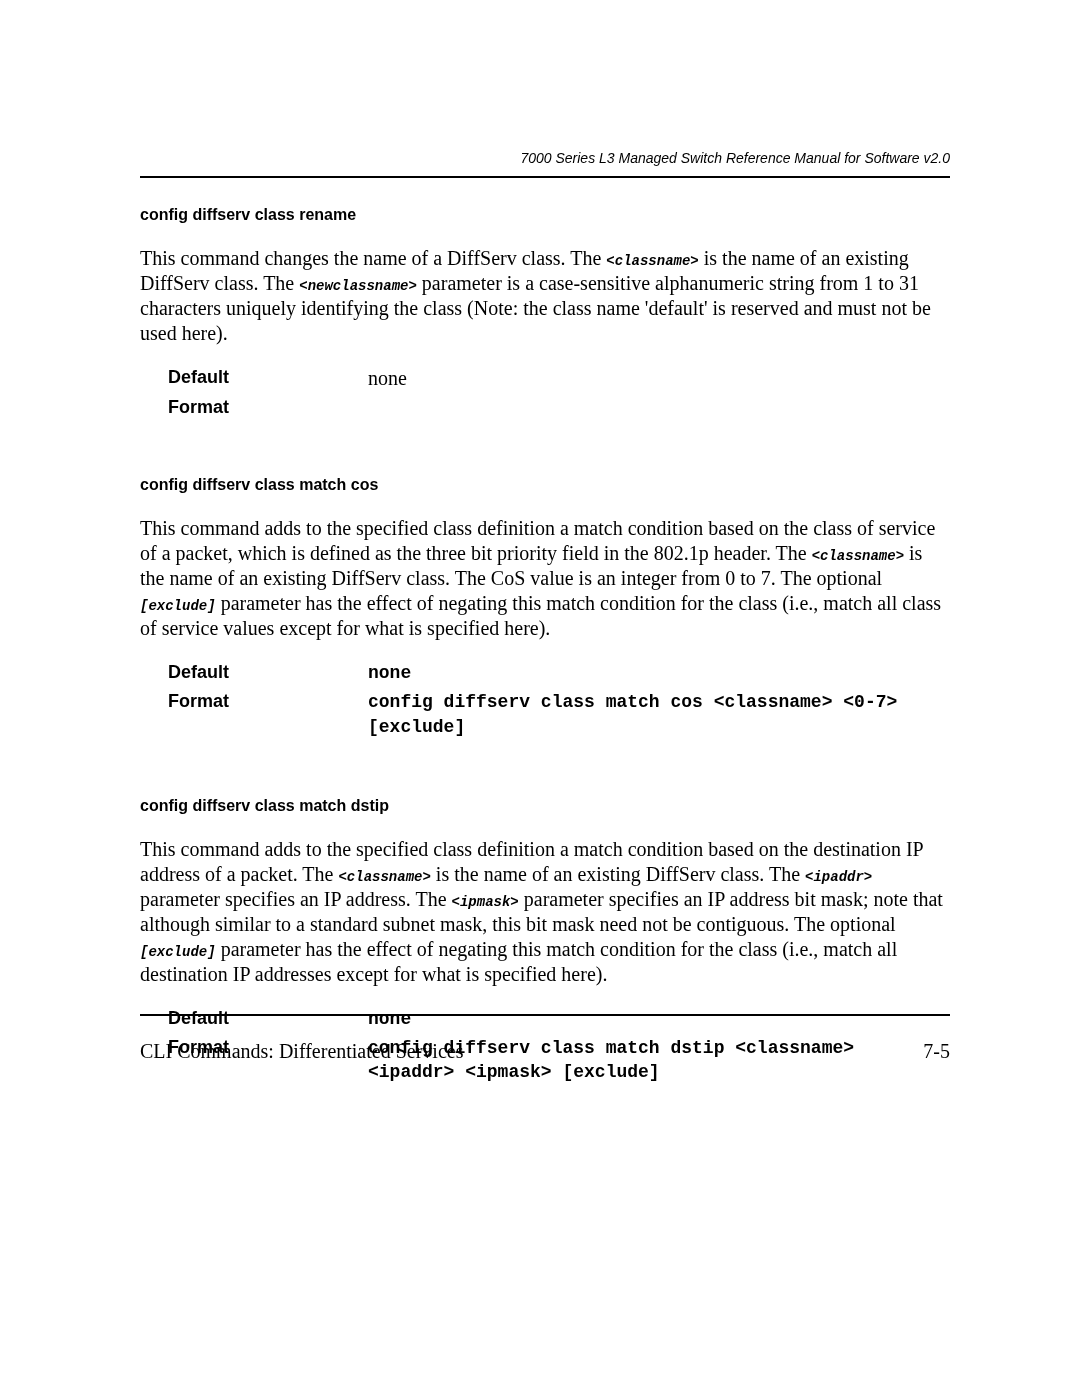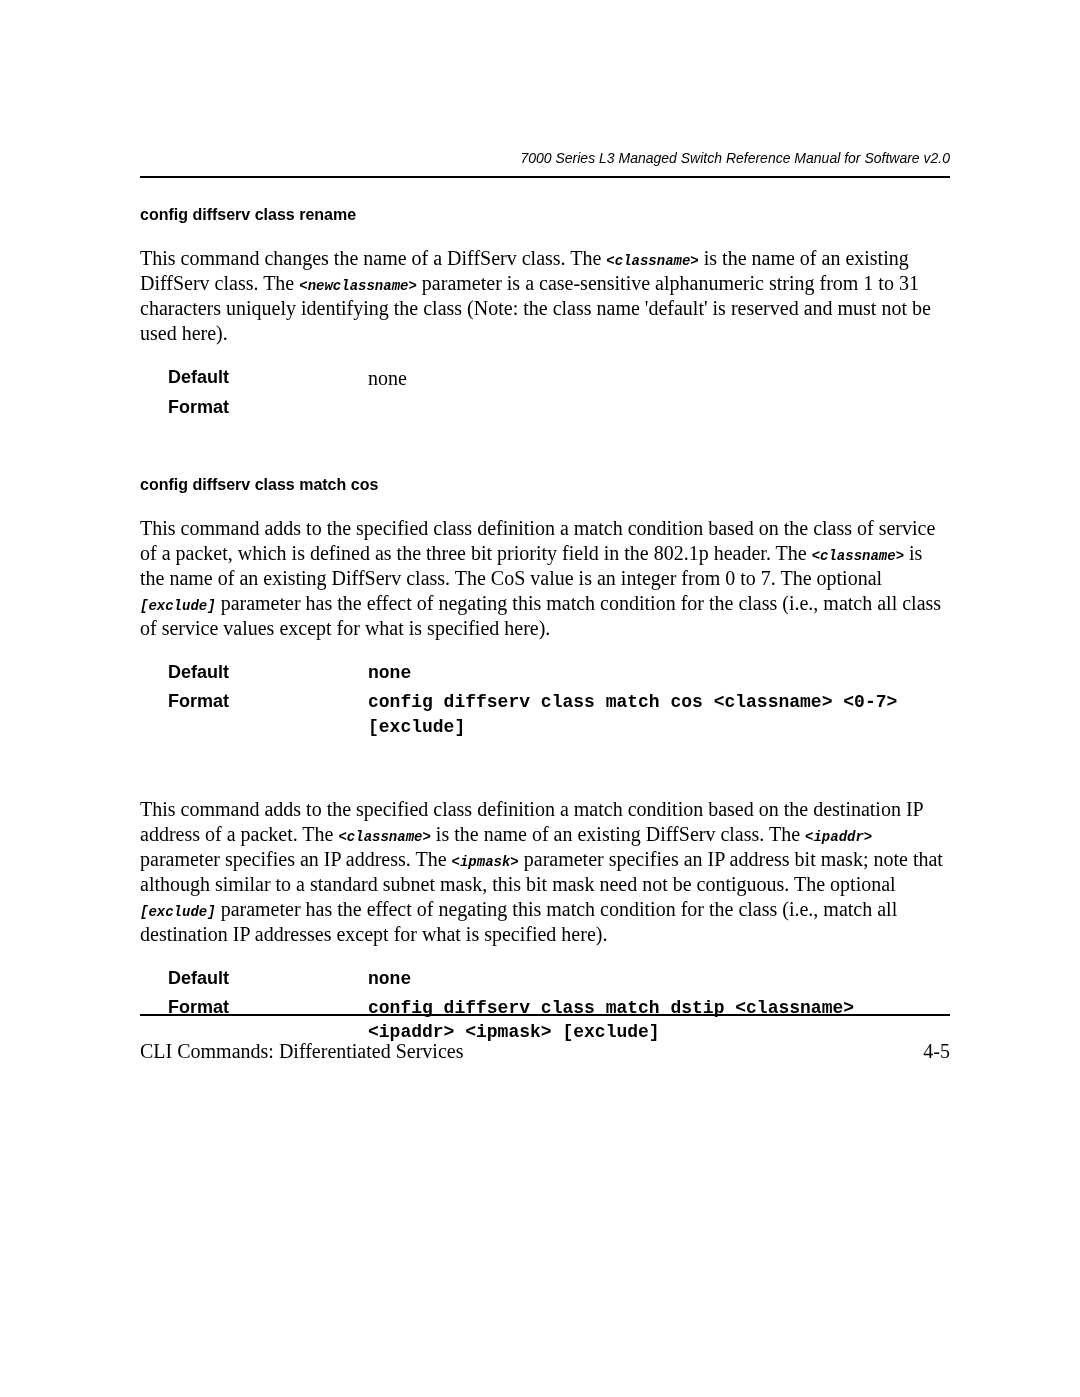--- a/index.html
+++ b/index.html
@@ -123,34 +123,35 @@
         <div class="def-value-mono">none</div>
       </div>
       <div class="def-row">
         <div class="def-label">Format</div>
         <div class="def-value-mono">config diffserv class match cos &lt;classname&gt; &lt;0-7&gt; [exclude]</div>
       </div>
     </div>
   </div>
 
   <div class="section">
+    <h2 class="section-title">config diffserv class match dstip</h2>
     <p class="body-para">This command adds to the specified class definition a match condition based on the destination IP address of a packet. The <span class="monobi">&lt;classname&gt;</span> is the name of an existing DiffServ class. The <span class="monobi">&lt;ipaddr&gt;</span> parameter specifies an IP address. The <span class="monobi">&lt;ipmask&gt;</span> parameter specifies an IP address bit mask; note that although similar to a standard subnet mask, this bit mask need not be contiguous. The optional <span class="monobi">[exclude]</span> parameter has the effect of negating this match condition for the class (i.e., match all destination IP addresses except for what is specified here).</p>
     <div class="def-table">
       <div class="def-row">
         <div class="def-label">Default</div>
         <div class="def-value-mono">none</div>
       </div>
       <div class="def-row">
         <div class="def-label">Format</div>
         <div class="def-value-mono">config diffserv class match dstip &lt;classname&gt; &lt;ipaddr&gt; &lt;ipmask&gt; [exclude]</div>
       </div>
     </div>
   </div>
 
 </div>
 
 <div class="footer">
   <div class="footer-rule"></div>
   <div class="footer-line">
     <span>CLI Commands: Differentiated Services</span>
-    <span>4-5</span>
+    <span>7-5</span>
   </div>
 </div>
 
 </body></html>

